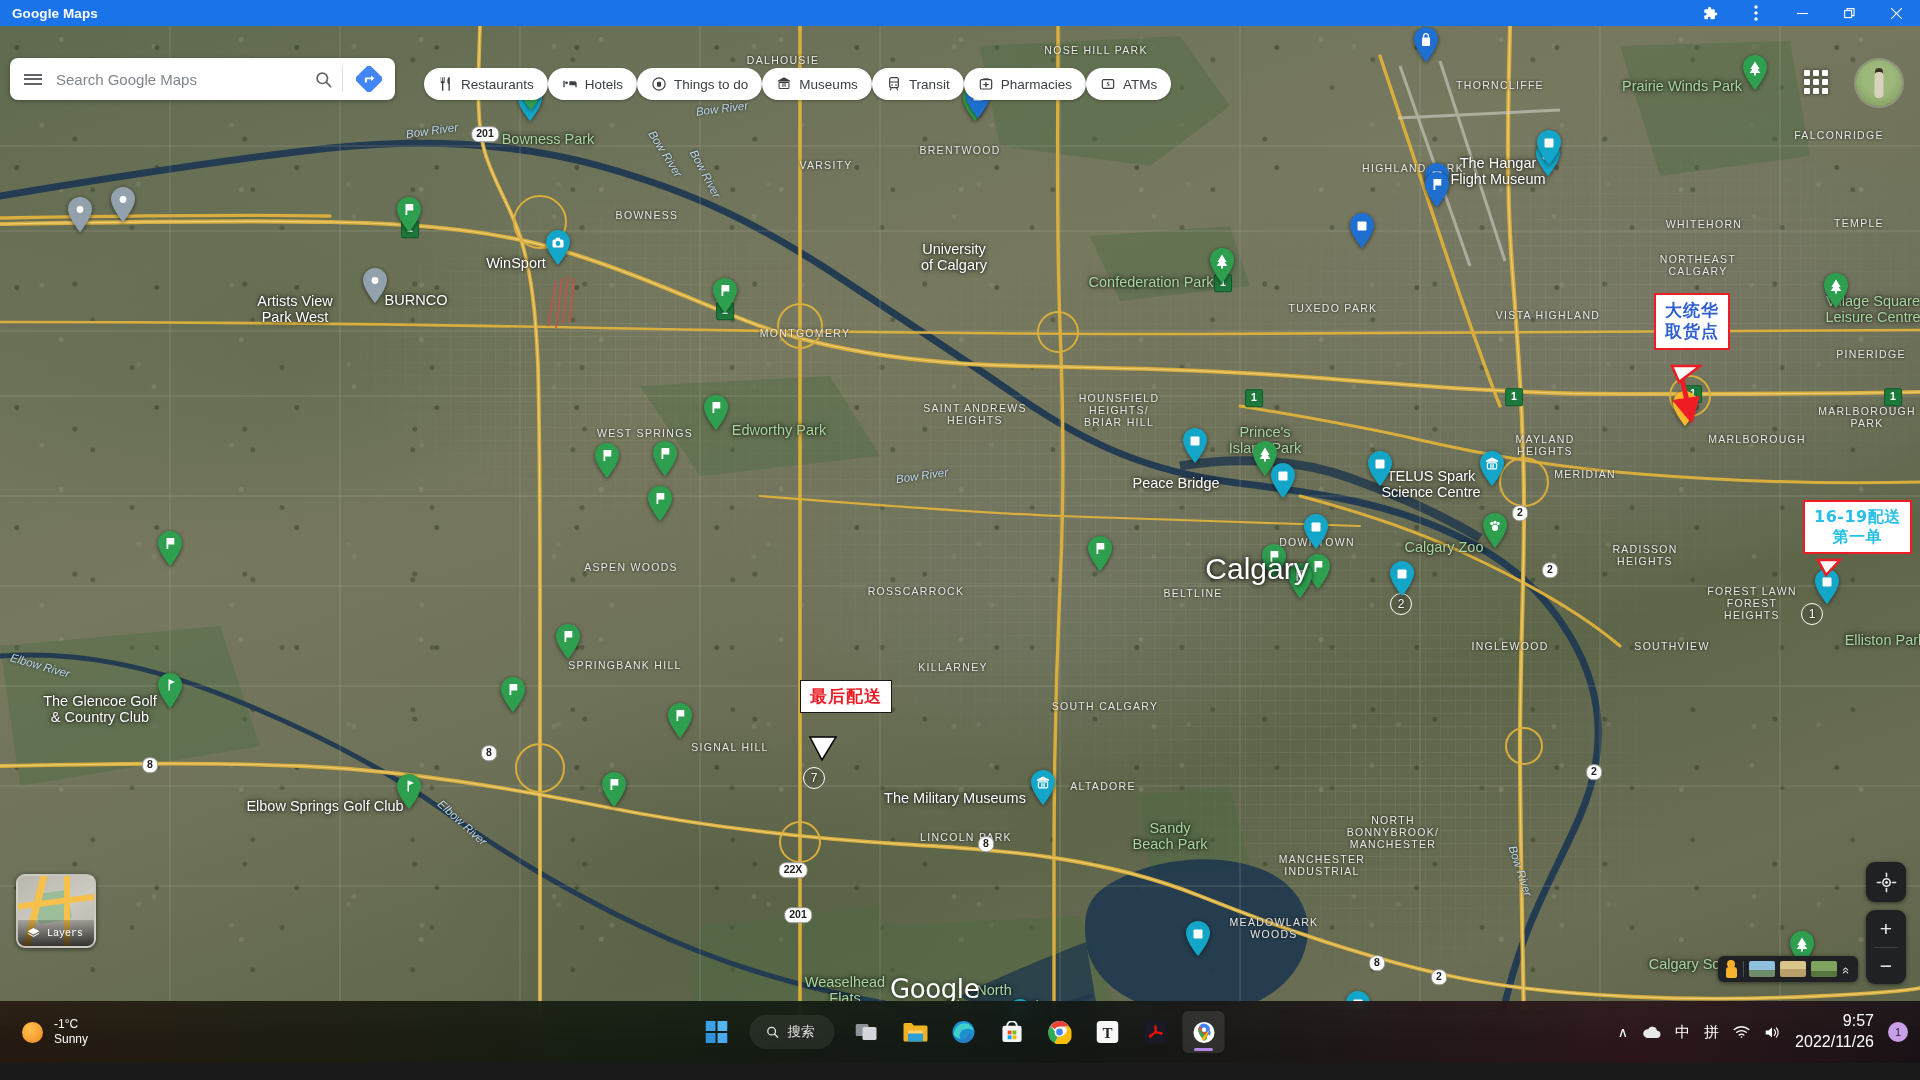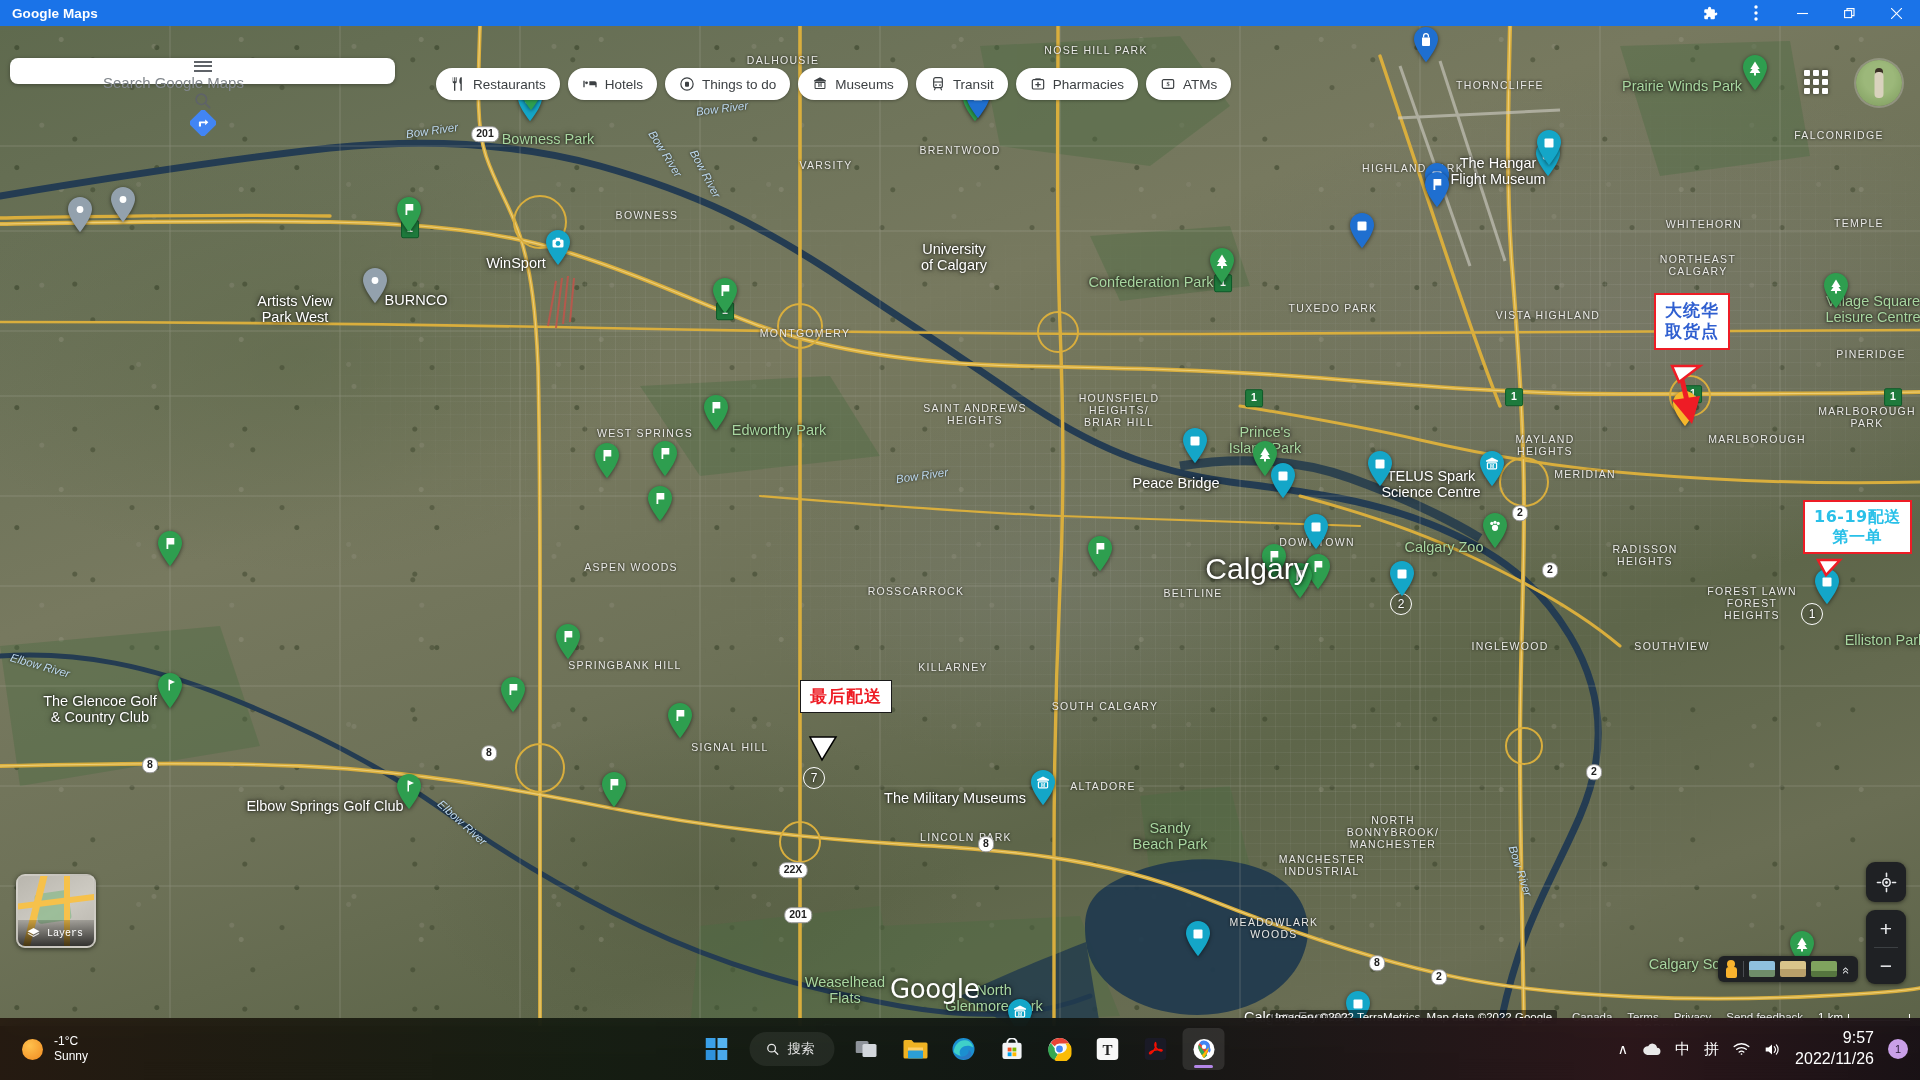--- a/index.html
+++ b/index.html
@@ -117,23 +117,23 @@
   .stopnum {
     position: absolute; transform: translate(-50%,-50%);
     width: 22px; height: 22px; border-radius: 50%;
     border: 1.6px solid #ffffff; color: #ffffff;
     font-size: 12px; display: flex; align-items: center; justify-content: center;
     background: rgba(0,0,0,.12); text-shadow: 0 0 3px rgba(0,0,0,.9);
   }
 
   
   #searchbar {
-    position: absolute; left: 10px; top: 32px; width: 385px; height: 26px;
+    position: absolute; left: 10px; top: 32px; width: 385px; height: 42px;
     background: #ffffff; border-radius: 8px; display: flex; align-items: center;
-    box-shadow: 0 1px 4px rgba(0,0,0,.35); z-index: 30; flex-direction: column;
+    box-shadow: 0 1px 4px rgba(0,0,0,.35); z-index: 30;
   }
   #searchbar .menu-btn {
     width: 46px; height: 42px; display: flex; align-items: center;
     justify-content: center; cursor: pointer;
   }
   #searchbar .menu-btn span {
     display: block; width: 18px; height: 2px; background: #5f6368; margin: 2.5px 0;
   }
   #searchbar .sinput {
     flex: 1; border: none; outline: none; font-size: 15px; color: #3c4043;
@@ -142,21 +142,21 @@
   #searchbar .sinput::placeholder { color: #80868b; }
   #searchbar .search-ic { width: 38px; display:flex; align-items:center; justify-content:center; cursor:pointer; }
   #searchbar .divider { width: 1px; height: 26px; background: #e0e0e0; }
   #searchbar .dir-btn {
     width: 52px; height: 42px; display: flex; align-items: center;
     justify-content: center; cursor: pointer;
   }
 
   
   #chips {
-    position: absolute; left: 436px; top: 42px; display: flex; gap: 8px; z-index: 28;
+    position: absolute; left: 424px; top: 42px; display: flex; z-index: 28;
   }
   .chip {
     height: 32px; background: #fff; border-radius: 18px; display: flex;
     align-items: center; gap: 7px; padding: 0 14px; cursor: pointer;
     box-shadow: 0 1px 3px rgba(0,0,0,.3); font-size: 13.5px; color: #3c4043;
     white-space: nowrap;
   }
   .chip svg { display: block; flex: none; }
 
   
@@ -263,21 +263,21 @@
   #callout-pickup .ln { color: #2f5fd0; font-size: 17px; font-weight: 700; letter-spacing: 1px; }
   #callout-first { left: 1803px; top: 500px; }
   #callout-first .ln { color: #29c0e8; font-size: 16px; font-weight: 700; letter-spacing: .5px; }
   #callout-last { left: 800px; top: 680px; }
   #callout-last .ln { color: #ee1c25; font-size: 17px; font-weight: 700; letter-spacing: 1px; }
   .anno-svg { position: absolute; left: 0; top: 26px; width: 1920px; height: 1000px;
     pointer-events: none; z-index: 41; }
 
   
   #taskbar {
-    position: absolute; left: 0; bottom: 0; width: 1920px; height: 62px;
+    position: absolute; left: 0; bottom: 17px; width: 1920px; height: 62px;
     background: linear-gradient(90deg, rgba(38,26,16,.92) 0%, rgba(22,30,18,.93) 30%,
                 rgba(18,24,20,.94) 55%, rgba(44,22,26,.92) 85%, rgba(26,18,22,.93) 100%);
     backdrop-filter: blur(14px); z-index: 70; display: flex; align-items: center;
   }
   #weather {
     position: absolute; left: 22px; top: 50%; transform: translateY(-50%);
     display: flex; align-items: center; gap: 11px; cursor: pointer;
   }
   #weather .sun { width: 21px; height: 21px; border-radius: 50%;
     background: radial-gradient(circle at 36% 32%, #ffc14d, #f08a21); }

